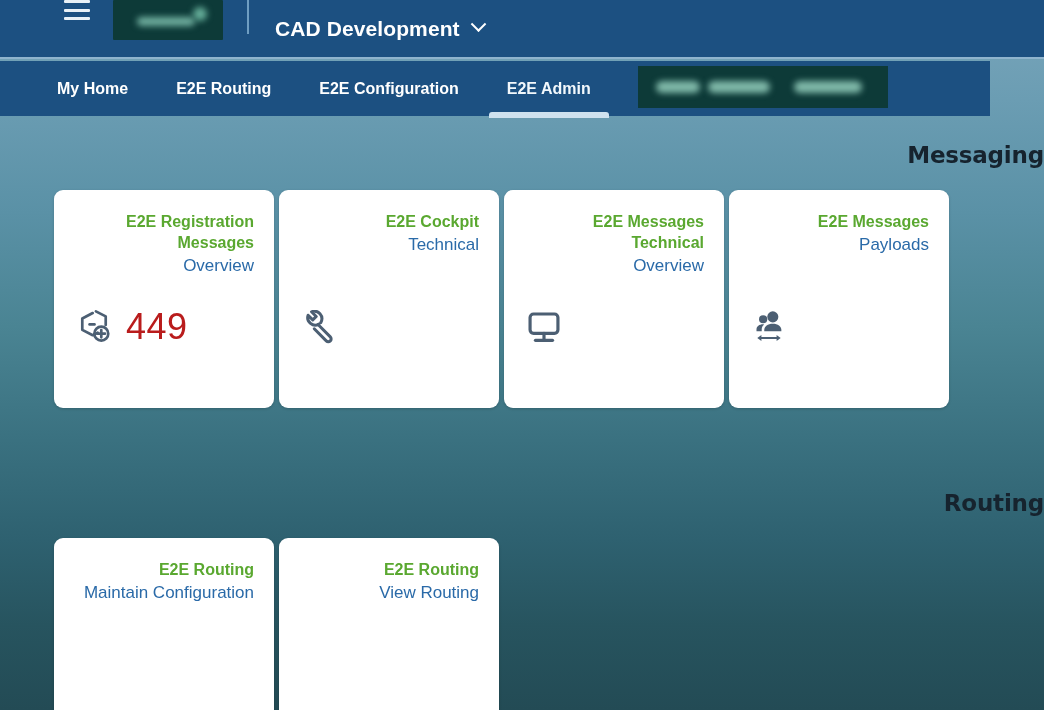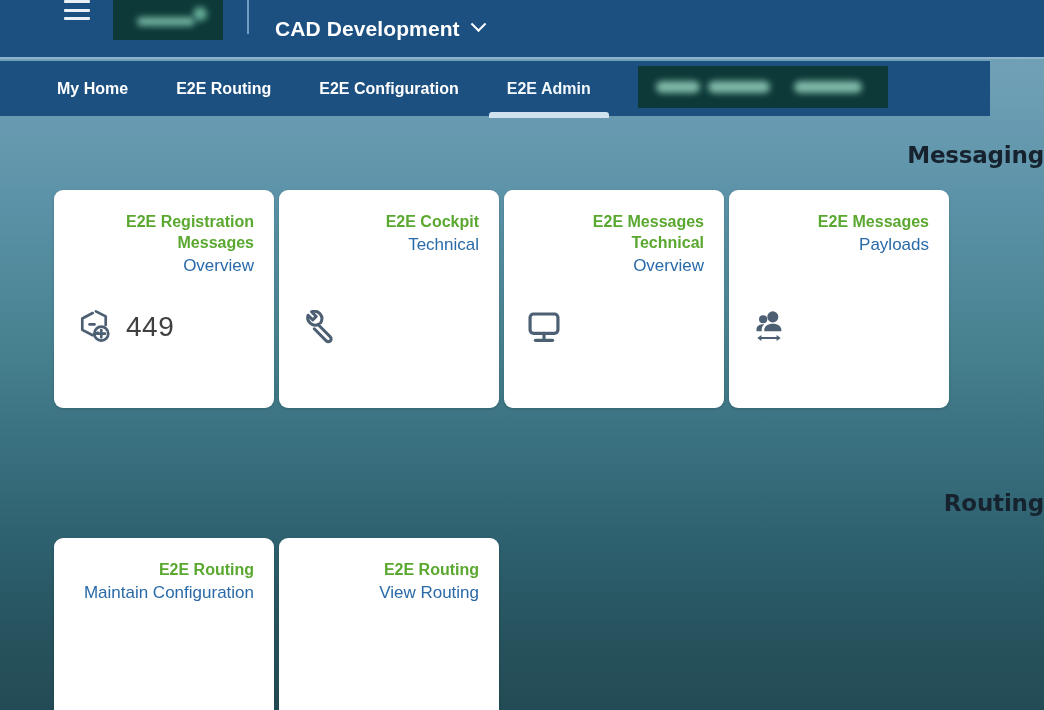--- a/index.html
+++ b/index.html
@@ -229,22 +229,22 @@
   .tile-body {
     margin-top: auto;
     display: flex;
     align-items: center;
     gap: 13px;
     padding-bottom: 44px;
   }
 
   .tile-icon { color: #4c5f73; flex: 0 0 auto; display: block; }
   .tile-count {
-    font-size: 28px;
-    color: #404040;
+    font-size: 36px;
+    color: #b91c1c;
     font-weight: 400;
     line-height: 1;
     letter-spacing: 0.5px;
   }
 </style>
 </head>
 <body>
 
 <div id="app">
 

